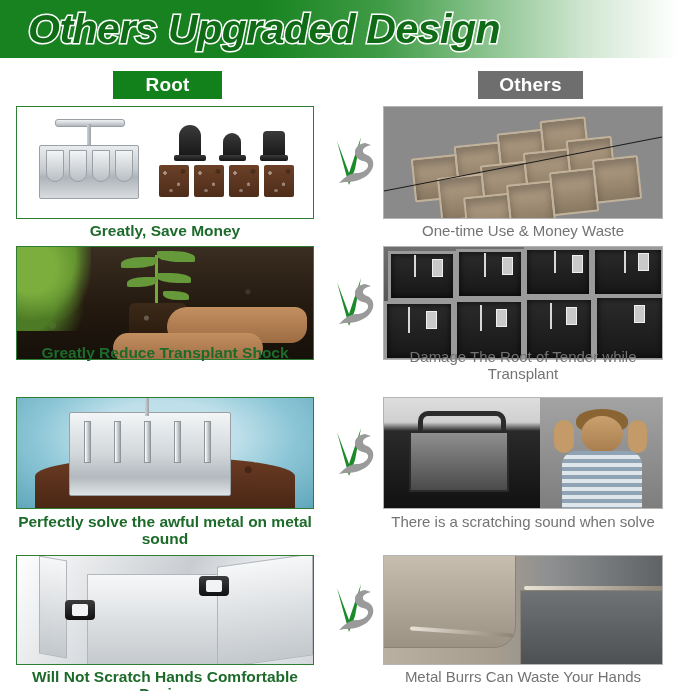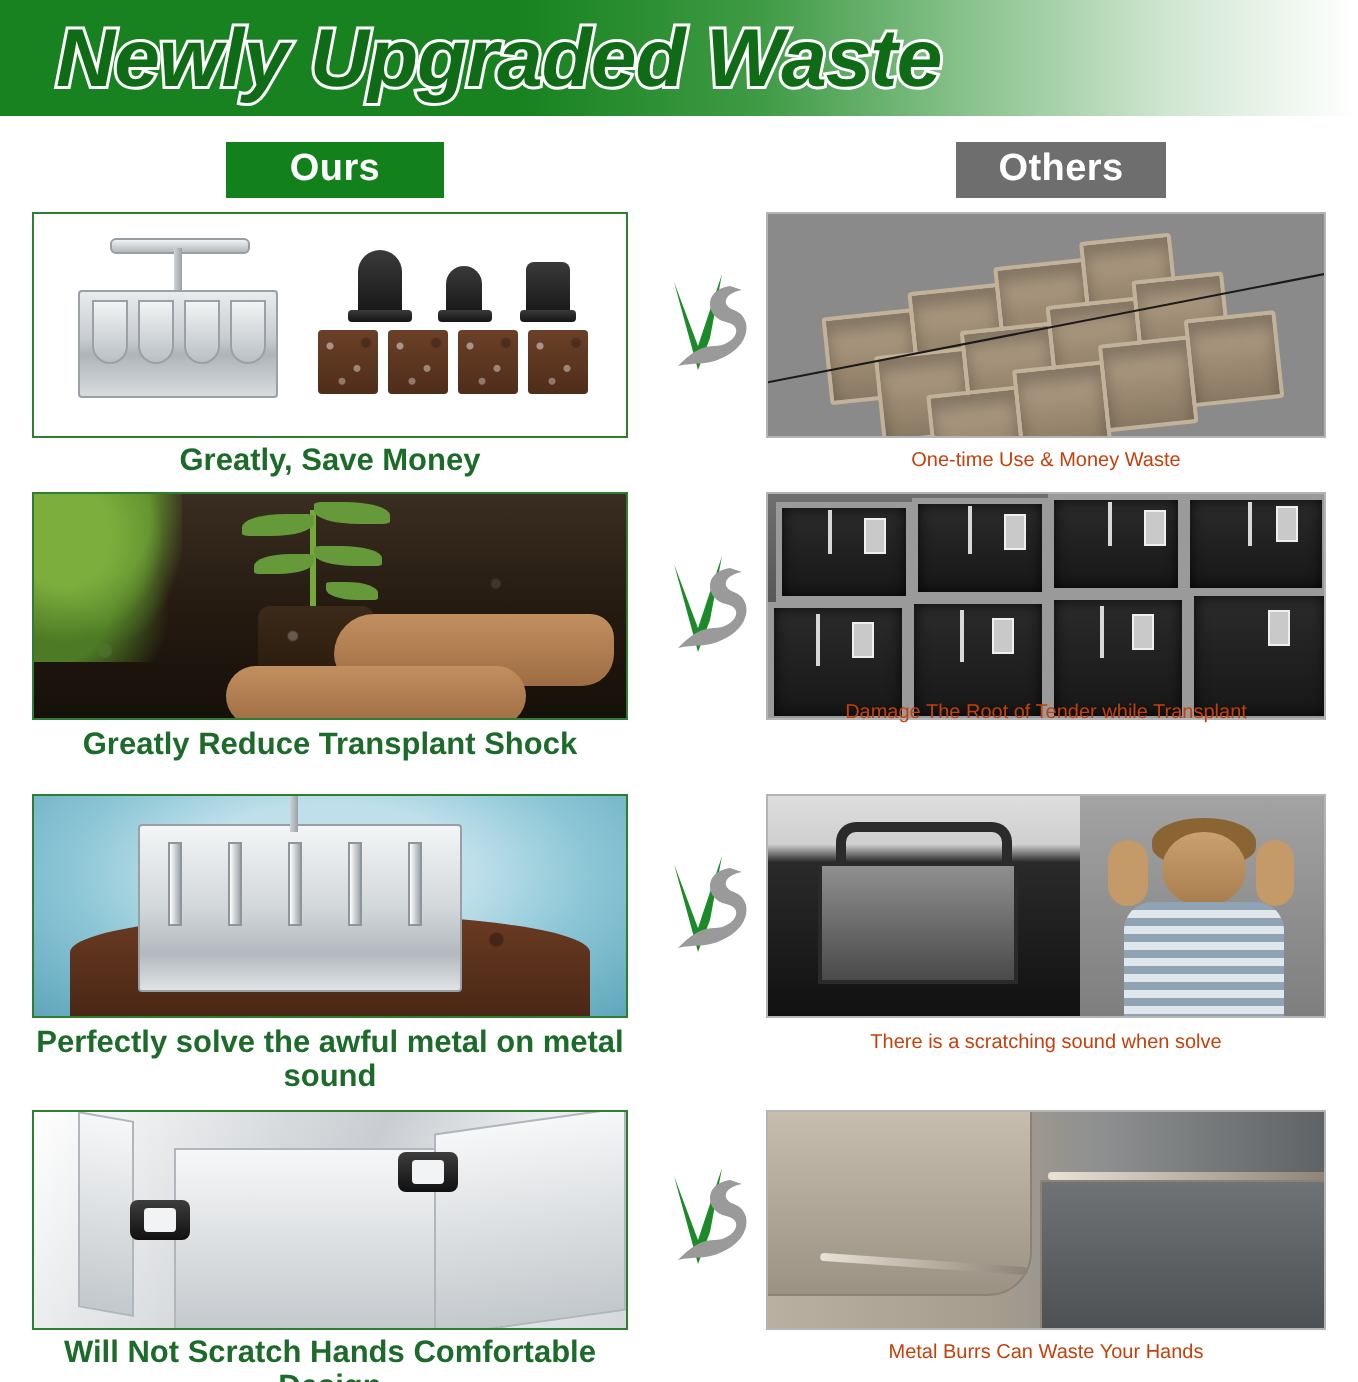--- a/index.html
+++ b/index.html
@@ -76,35 +76,35 @@
 
   
   .caption {
     position: absolute;
     text-align: center;
     font-size: 15.5px;
     font-weight: bold;
     line-height: 17px;
   }
   .caption.ours  { color: #1d6b2a; }
-  .caption.others{ color: #c2410c; font-weight: normal; font-size: 10px;}
+  .caption.others{ color: #737373; font-weight: normal; font-size: 15px;}
 
   
   .vs-icon { position: absolute; width: 48px; height: 58px; }
 
   
   #panel-r1-ours   { left: 16px;  top: 106px; width: 298px; height: 113px; }
   #panel-r1-others { left: 383px; top: 106px; width: 280px; height: 113px; }
   #cap-r1-ours     { left: 16px;  top: 222px; width: 298px; }
   #cap-r1-others   { left: 383px; top: 222px; width: 280px; }
   #vs-r1           { left: 331px; top: 133px; }
 
   #panel-r2-ours   { left: 16px;  top: 246px; width: 298px; height: 114px; }
   #panel-r2-others { left: 383px; top: 246px; width: 280px; height: 114px; }
-  #cap-r2-ours     { left: 16px;  top: 364px; width: 298px; }
+  #cap-r2-ours     { left: 16px;  top: 344px; width: 298px; }
   #cap-r2-others   { left: 383px; top: 348px; width: 280px; }
   #vs-r2           { left: 331px; top: 274px; }
 
   #panel-r3-ours   { left: 16px;  top: 397px; width: 298px; height: 112px; }
   #panel-r3-others { left: 383px; top: 397px; width: 280px; height: 112px; }
   #cap-r3-ours     { left: 16px;  top: 513px; width: 298px; }
   #cap-r3-others   { left: 383px; top: 513px; width: 280px; }
   #vs-r3           { left: 331px; top: 424px; }
 
   #panel-r4-ours   { left: 16px;  top: 555px; width: 298px; height: 110px; }
@@ -302,24 +302,24 @@
   }
   .burr-edge {
     position:absolute; height:4px; border-radius:2px;
     background: linear-gradient(to right,#e9e2d6,#8d8376);
   }
 </style>
 </head>
 <body>
 
 <div id="banner">
-  <div id="banner-title">Newly Upgraded Waste</div>
-</div>
-
-<div class="col-badge" id="badge-ours">Ours</div>
+  <div id="banner-title">Others Upgraded Design</div>
+</div>
+
+<div class="col-badge" id="badge-ours">Root</div>
 <div class="col-badge" id="badge-others">Others</div>
 
 <div class="panel ours" id="panel-r1-ours">
   <div class="tool-handle-bar"></div>
   <div class="tool-stem"></div>
   <div class="tool-body">
     <div class="tool-cell" style="left:6px;"></div>
     <div class="tool-cell" style="left:29px;"></div>
     <div class="tool-cell" style="left:52px;"></div>
     <div class="tool-cell" style="left:75px;"></div>

